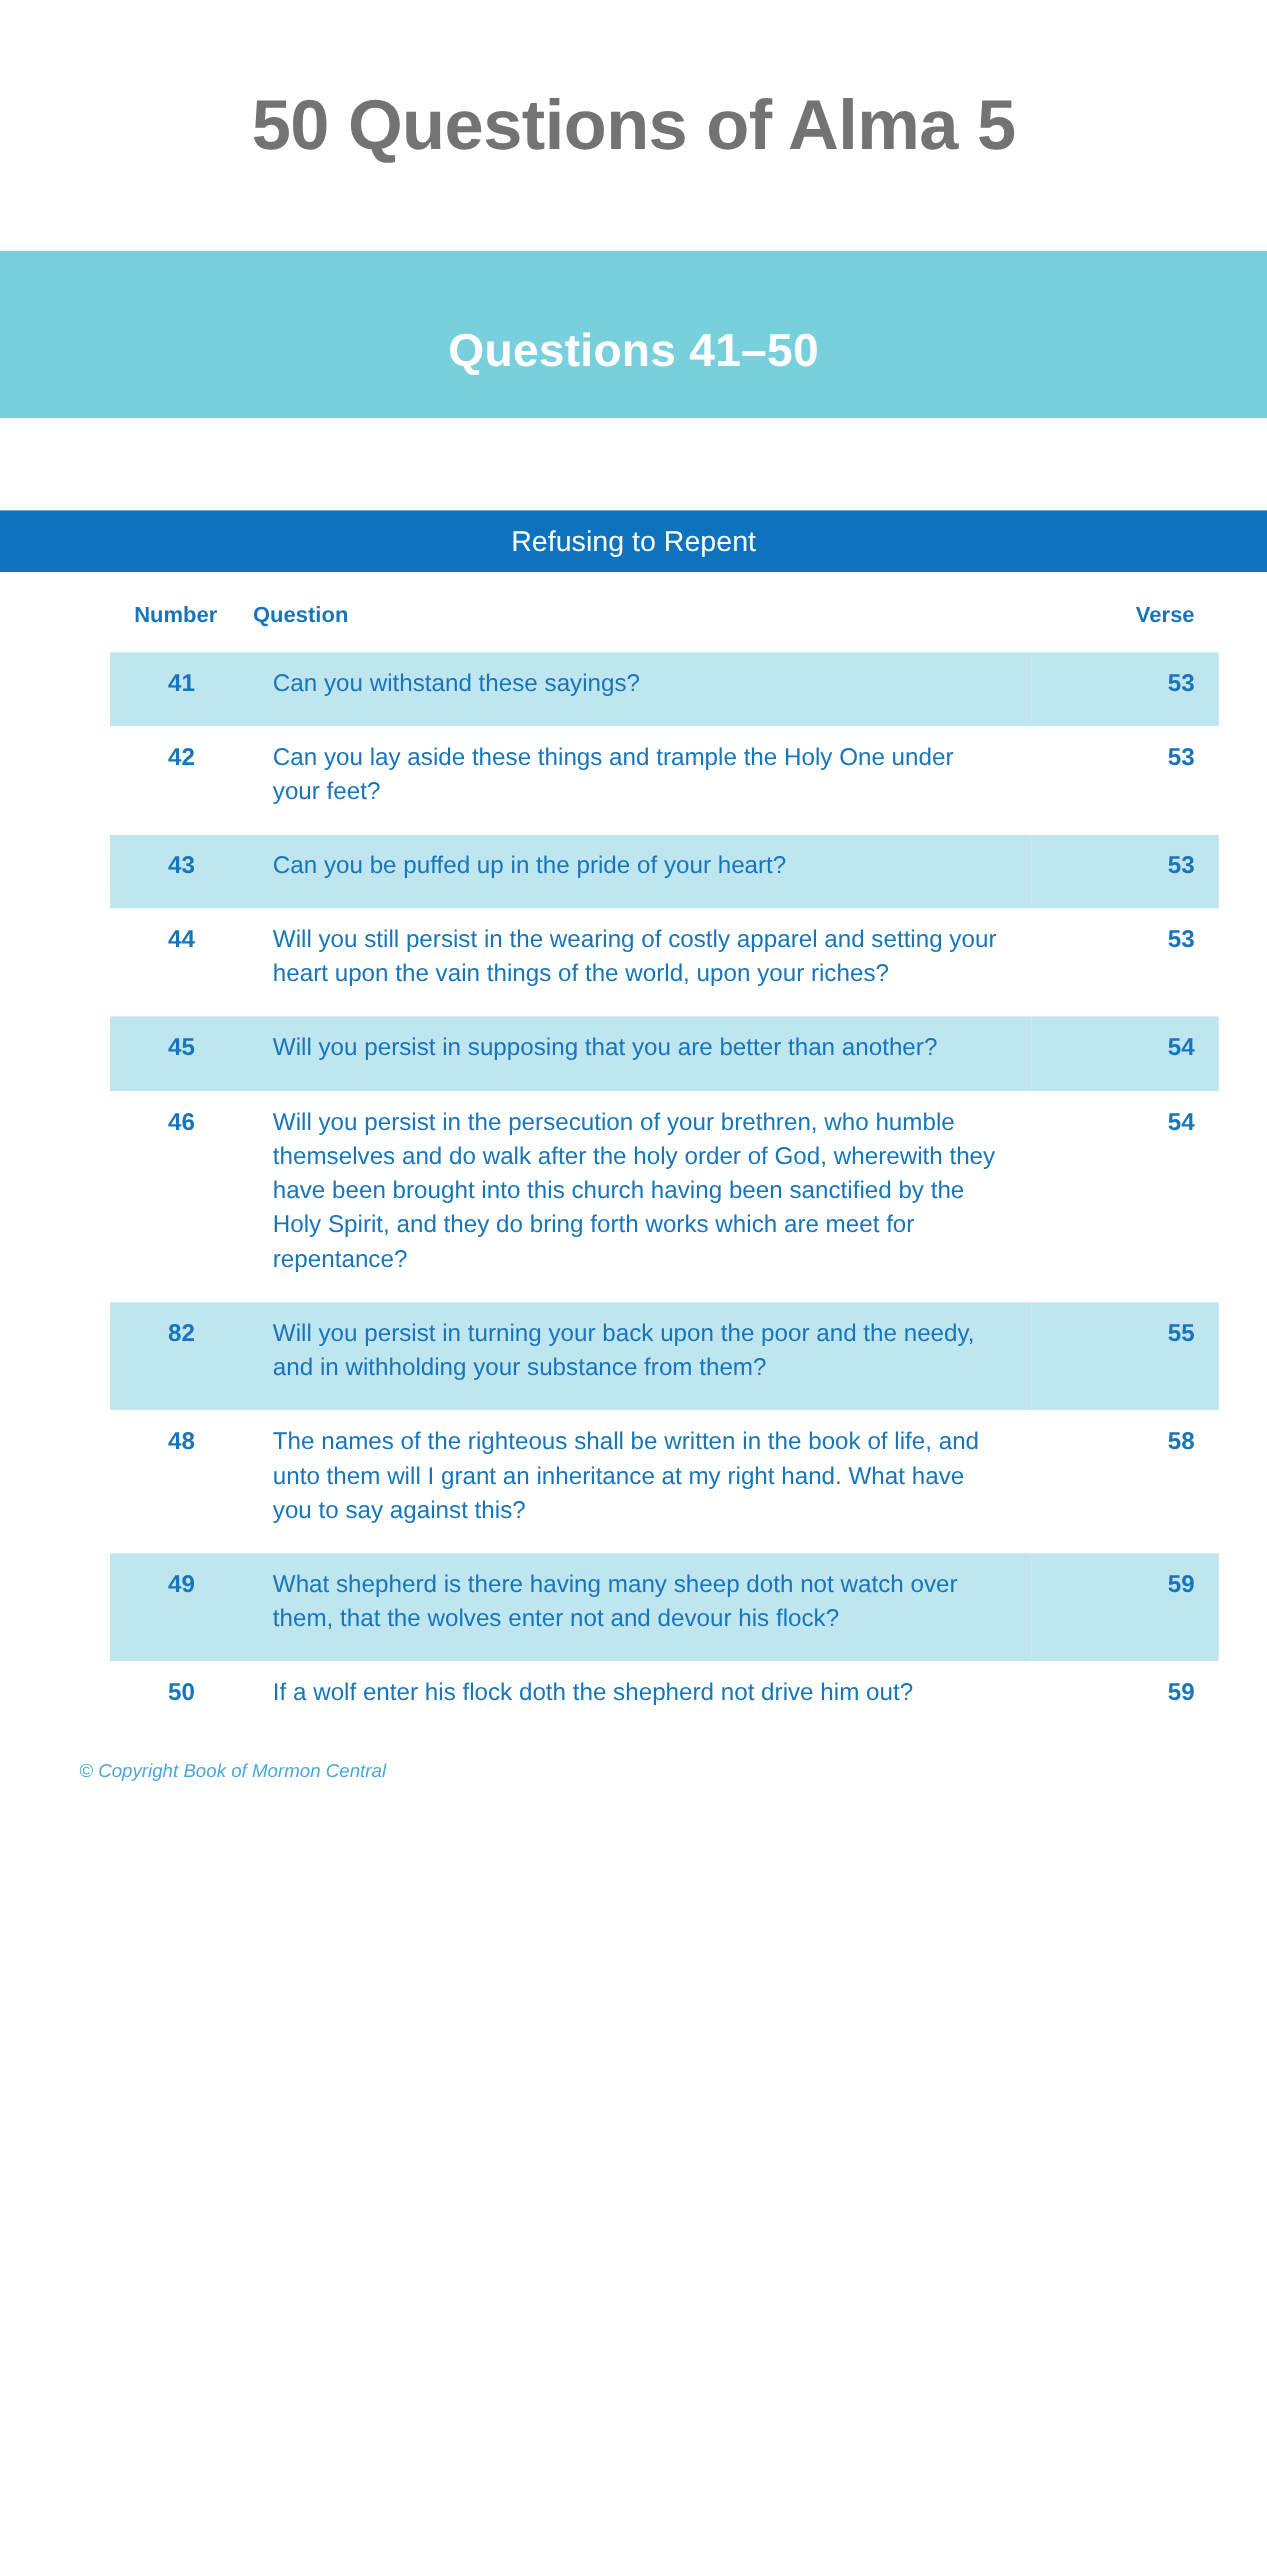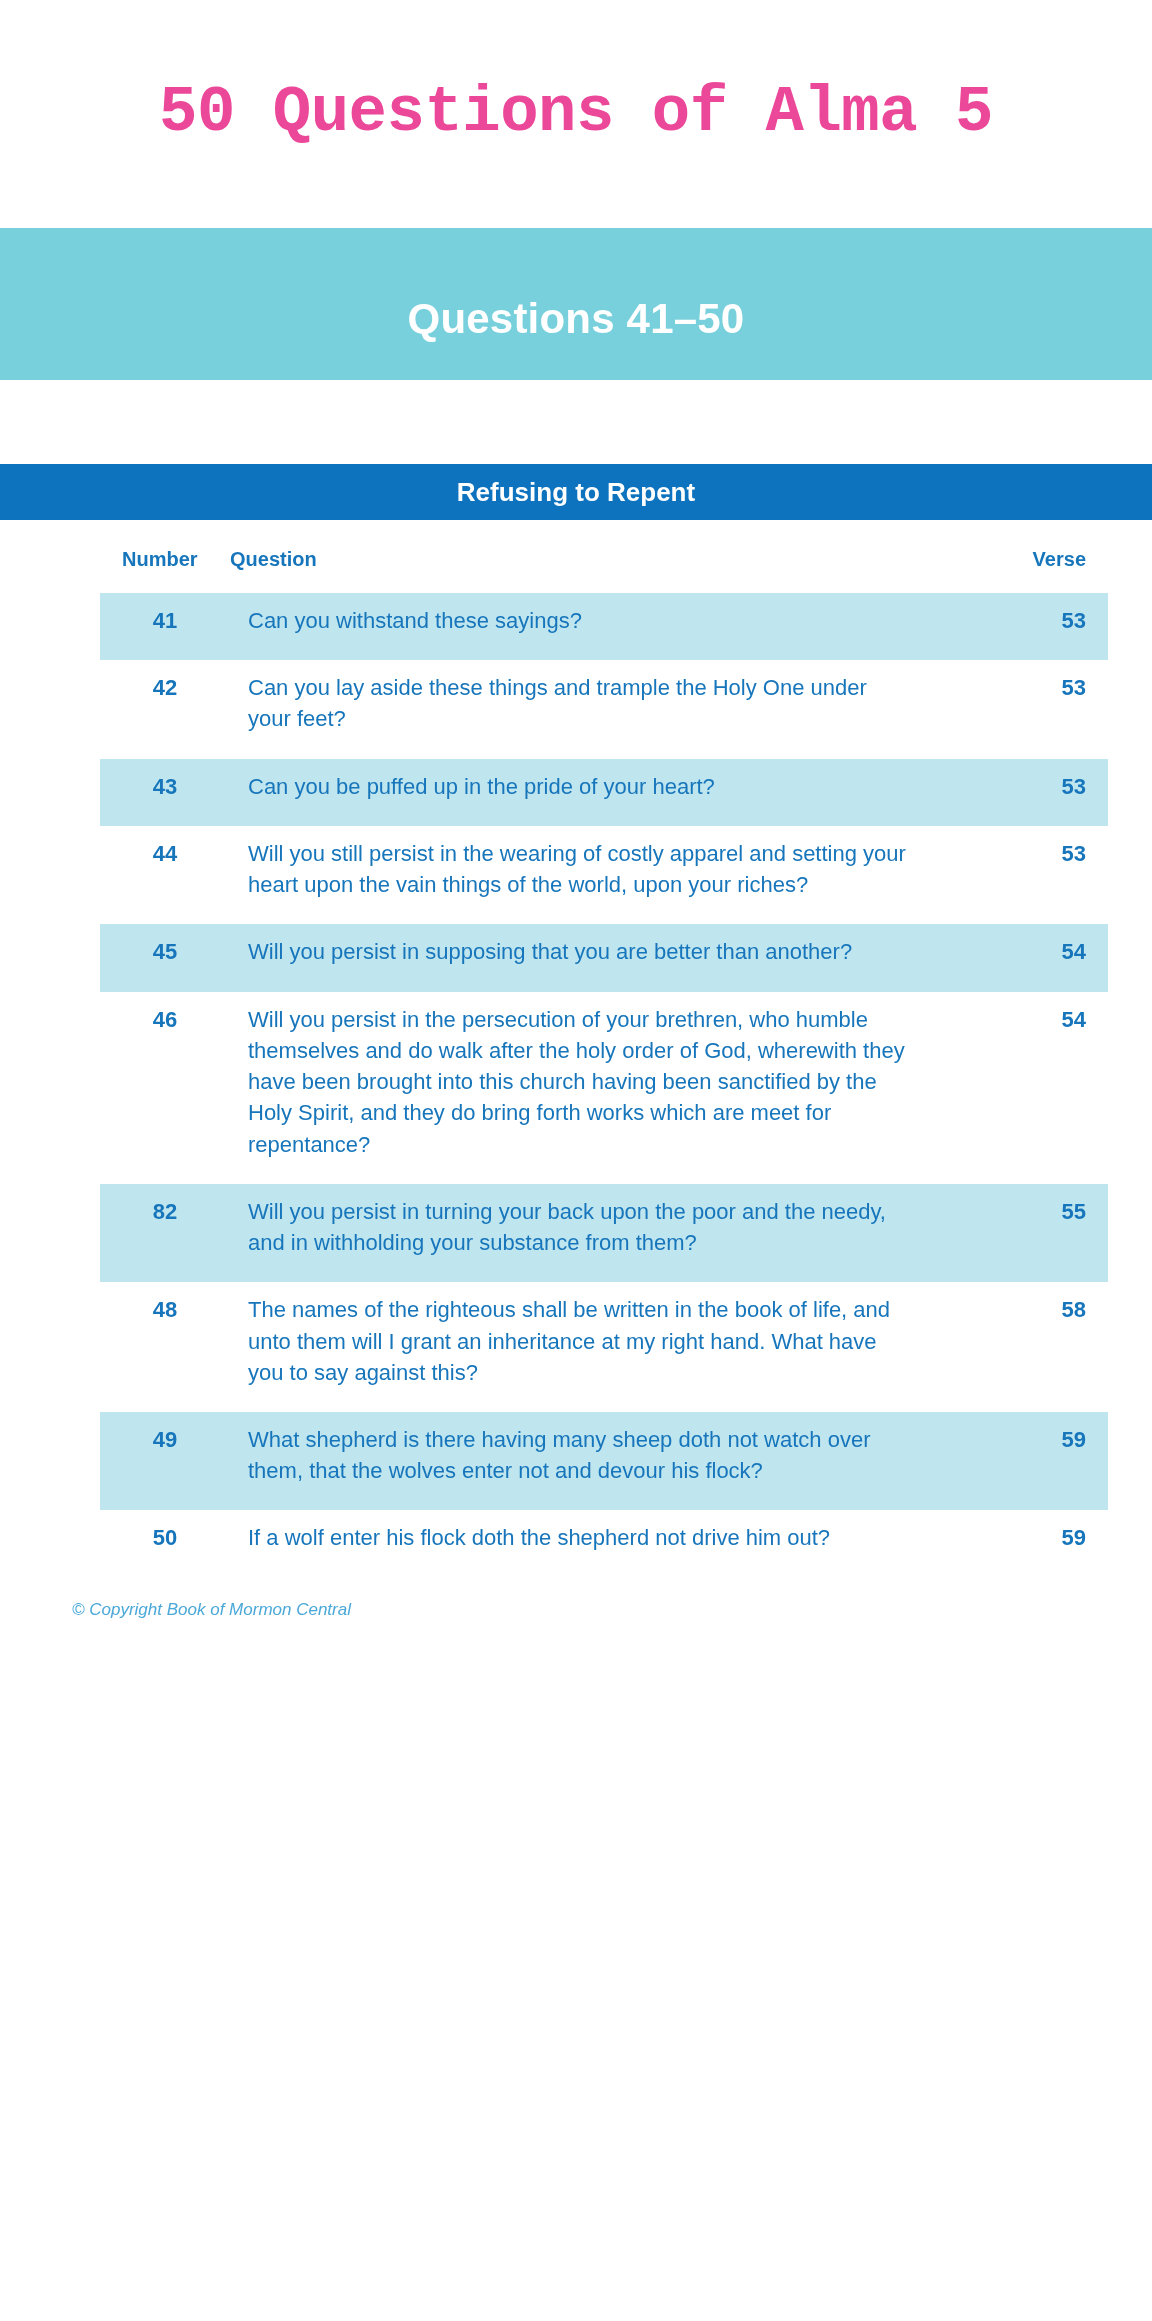--- a/index.html
+++ b/index.html
@@ -24,25 +24,24 @@
   .title-band {
     height: 228px;
     display: flex;
     align-items: center;
     justify-content: center;
     background: #ffffff;
   }
   .main-title {
     font-size: 64px;
     font-weight: bold;
-    color: #ec4899;
+    color: #737373;
     letter-spacing: -0.5px;
     line-height: 1.05;
     text-align: center;
-    font-family: Liberation Mono, monospace;
   }
 
   
   .subtitle-band {
     background: #77d0dc;
     height: 152px;
     display: flex;
     align-items: center;
     justify-content: center;
   }
@@ -63,21 +62,21 @@
   .section-header {
     background: #0d73bf;
     height: 56px;
     display: flex;
     align-items: center;
     justify-content: center;
   }
   .section-header-text {
     color: #ffffff;
     font-size: 26px;
-    font-weight: bold;
+    font-weight: normal;
   }
 
   
   .table-wrap {
     padding: 0 72px;
     box-sizing: border-box;
     margin-left: 28px;
   }
   table.qtable {
     width: 100%;

